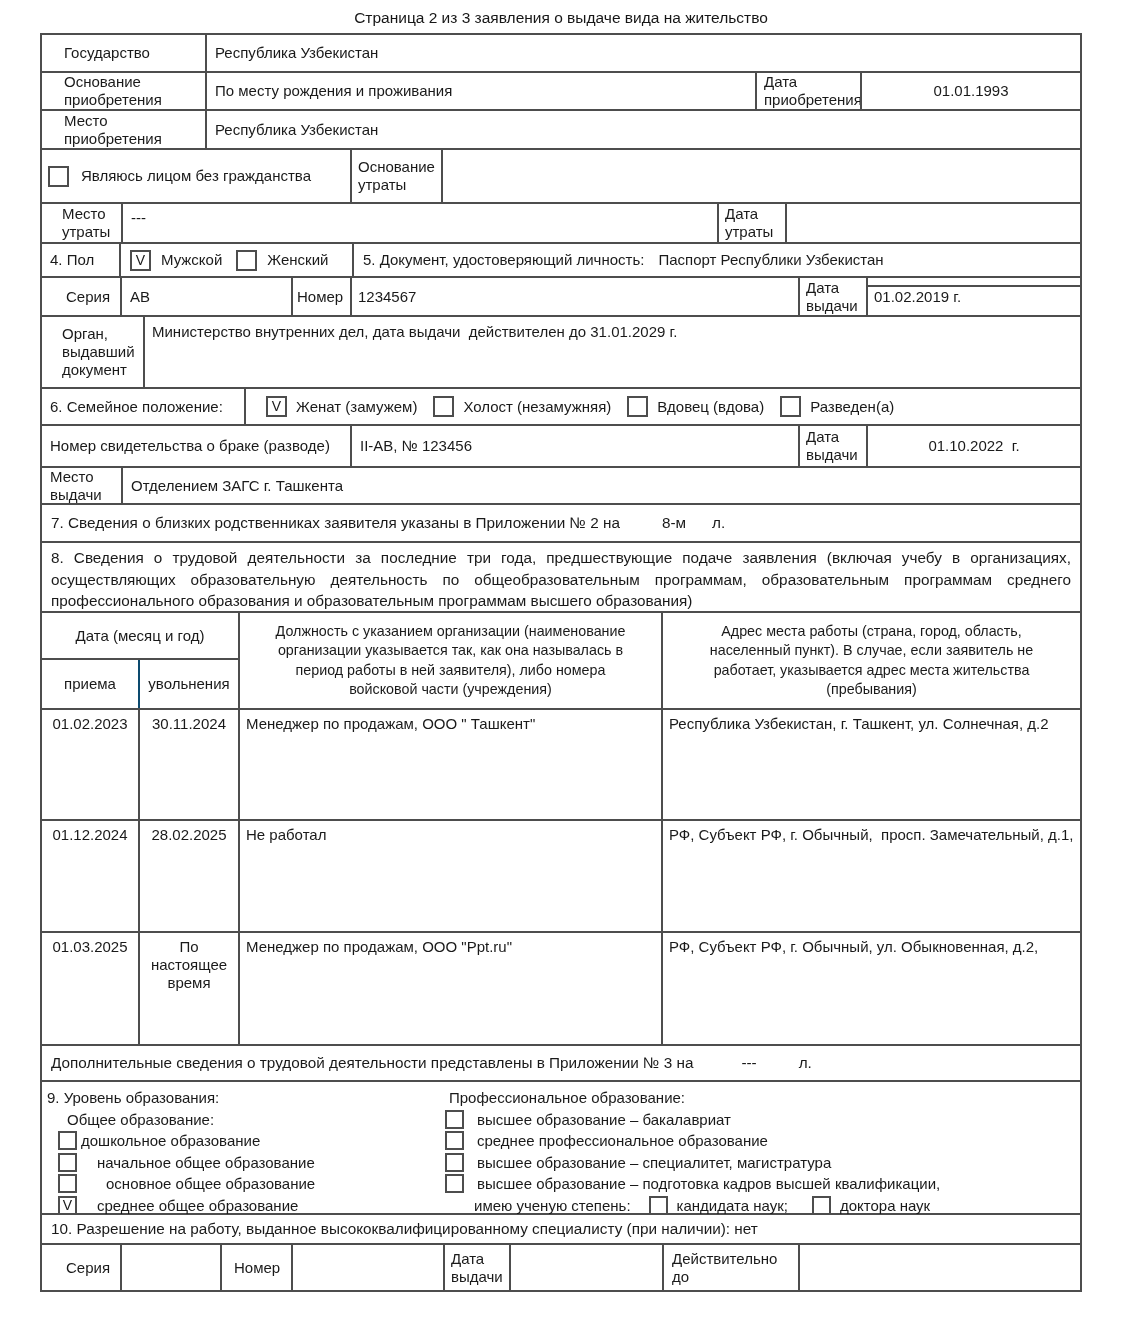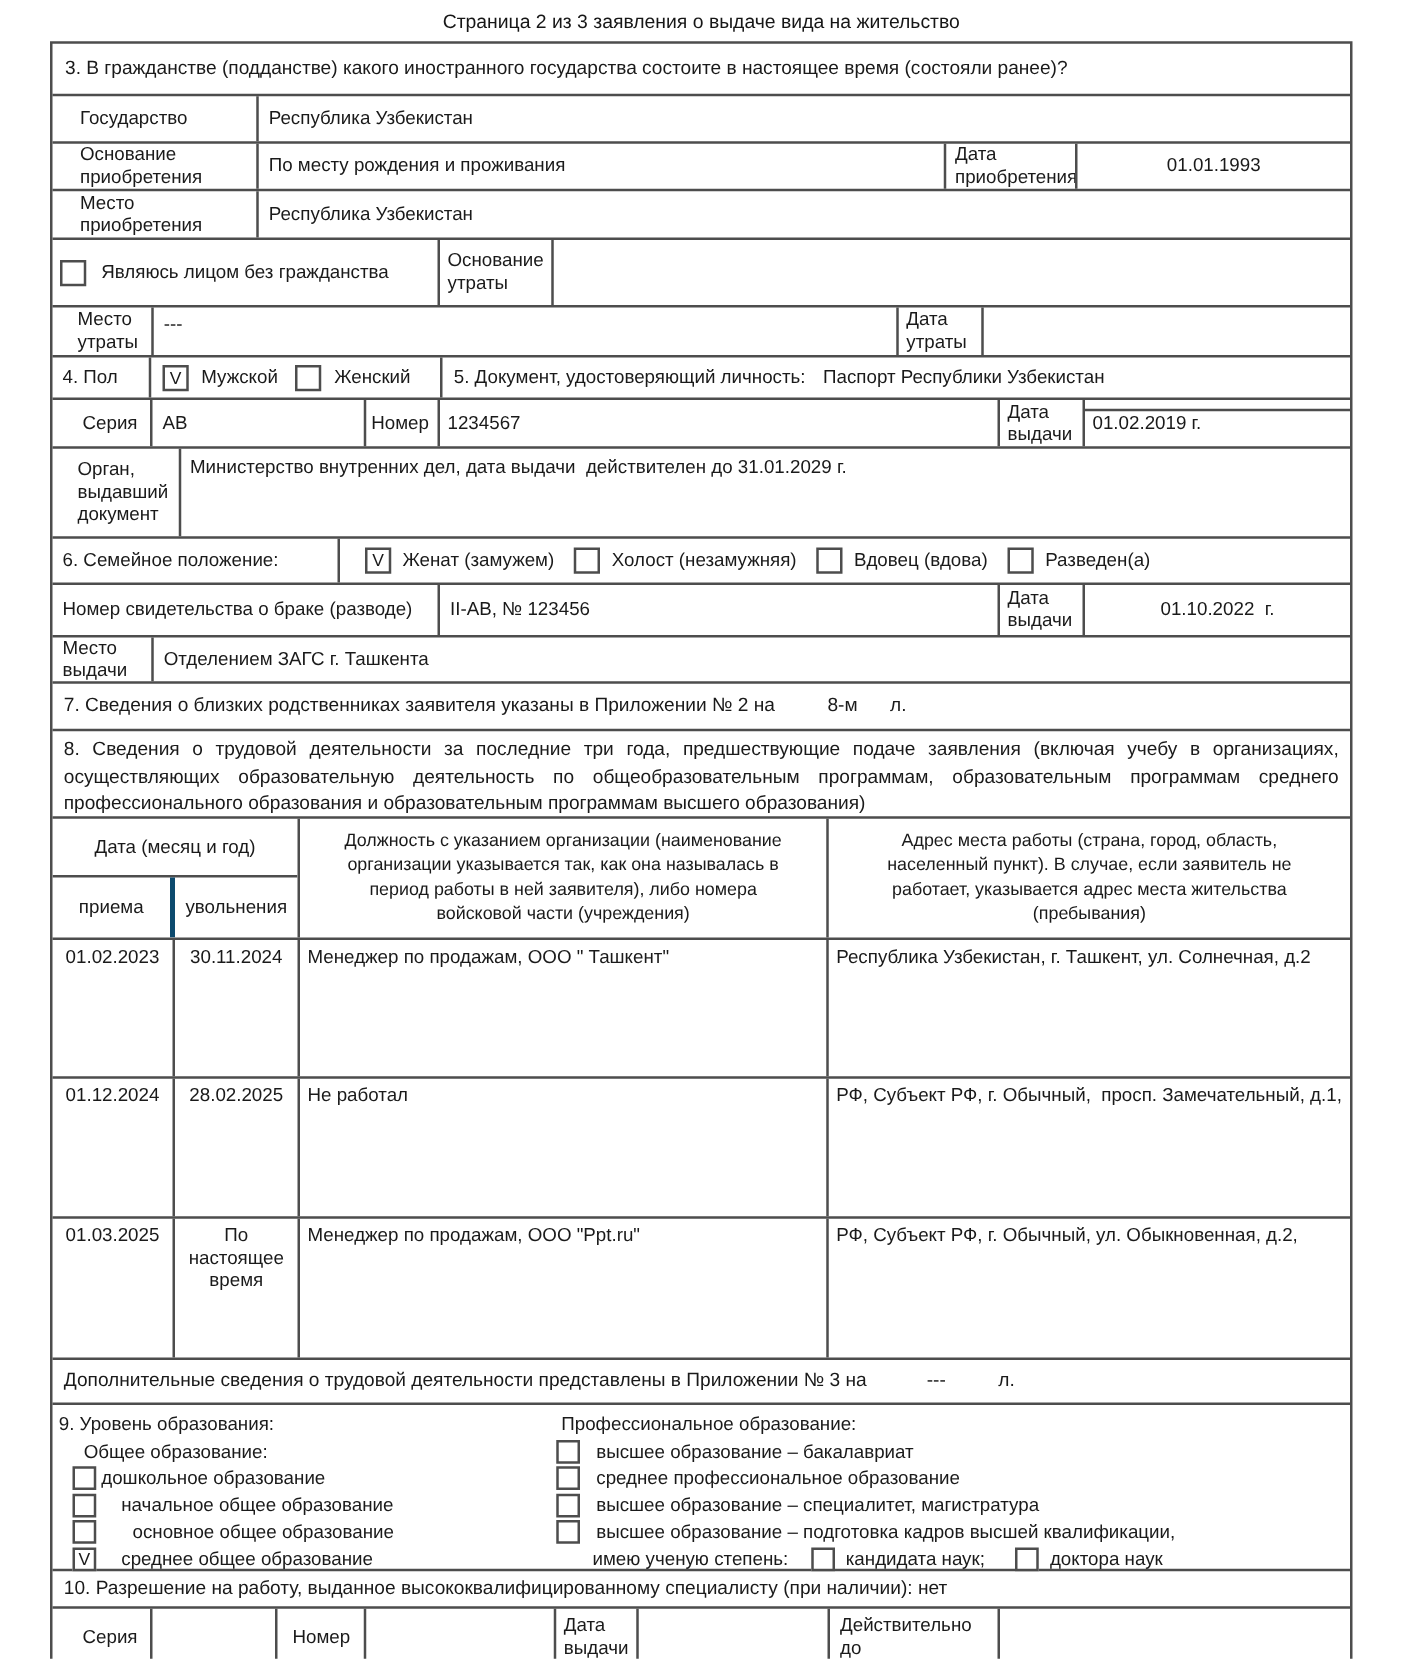--- a/index.html
+++ b/index.html
@@ -41,23 +41,20 @@
   .edu-line { height:21.5px; display:flex; align-items:center; font-size:15px; }
   .justify { text-align:justify; }
 </style>
 </head>
 <body>
 
 <div class="page-title">Страница 2 из 3 заявления о выдаче вида на жительство</div>
 
 <div class="form">
 
-  <div class="row" style="height:42px">
-    <div class="cell end sec-title" style="padding-left:10px">3. В гражданстве (подданстве) какого иностранного государства состоите в настоящее время (состояли ранее)?</div>
-  </div>
 
   <div class="row" style="height:38px">
     <div class="cell" style="width:165px;padding-left:22px">Государство</div>
     <div class="cell end pre" style="padding-left:8px">Республика Узбекистан</div>
   </div>
 
   <div class="row" style="height:38px">
     <div class="cell" style="width:165px;padding-left:22px">Основание приобретения</div>
     <div class="cell pre" style="width:550px;padding-left:8px">По месту рождения и проживания</div>
     <div class="cell" style="width:105px;padding-left:7px">Дата приобретения</div>
@@ -119,21 +116,21 @@
 
   <div class="row" style="height:72px">
     <div class="cell" style="width:103px;padding-left:20px">Орган, выдавший документ</div>
     <div class="cell end" style="padding:0;flex-direction:row;align-items:stretch">
       <div style="height:19px;border-bottom:2px solid #4d4d4d;box-sizing:border-box"></div>
       <div class="pre" style="padding:6px 6px 0 7px;font-size:15px">Министерство внутренних дел, дата выдачи  действителен до 31.01.2029 г.</div>
     </div>
   </div>
 
   <div class="row" style="height:37px">
-    <div class="cell" style="width:230px;padding-left:8px">6. Семейное положение:</div>
+    <div class="cell" style="width:204px;padding-left:8px">6. Семейное положение:</div>
     <div class="cell end" style="padding-left:20px">
       <span class="cb">
           <span>V</span>
         </span>
       <span style="margin-left:9px">Женат (замужем)</span>
       <span class="cb" style="margin-left:16px">
           <span></span>
         </span>
       <span style="margin-left:9px">Холост (незамужняя)</span>
       <span class="cb" style="margin-left:16px">
@@ -168,21 +165,21 @@
   </div>
 
   <div class="row" style="height:70px">
     <div class="cell end top justify sec-title" style="padding:4px 9px 0 9px;line-height:1.42">8. Сведения о трудовой деятельности за последние три года, предшествующие подаче заявления (включая учебу в организациях, осуществляющих образовательную деятельность по общеобразовательным программам, образовательным программам среднего профессионального образования и образовательным программам высшего образования)</div>
   </div>
 
   <div class="row" style="height:97px">
     <div class="cell" style="width:198px;padding:0;flex-direction:column;align-items:stretch">
       <div style="height:47px;border-bottom:2px solid #4d4d4d;box-sizing:border-box;display:flex;align-items:center;justify-content:center;font-size:15px">Дата (месяц и год)</div>
       <div style="flex:1;display:flex">
-        <div style="width:98px;border-right:4px solid #0c4a6e;box-sizing:border-box;display:flex;align-items:center;justify-content:center;font-size:15px">приема</div>
+        <div style="width:98px;border-right:2px solid #0c4a6e;box-sizing:border-box;display:flex;align-items:center;justify-content:center;font-size:15px">приема</div>
         <div style="flex:1;display:flex;align-items:center;justify-content:center;font-size:15px">увольнения</div>
       </div>
     </div>
     <div class="cell ctr hdr" style="width:423px;padding:2px 20px">Должность с указанием организации (наименование организации указывается так, как она называлась в период работы в ней заявителя), либо номера войсковой части (учреждения)</div>
     <div class="cell end ctr hdr" style="padding:2px 20px">Адрес места работы (страна, город, область, населенный пункт). В случае, если заявитель не работает, указывается адрес места жительства (пребывания)</div>
   </div>
 
   <div class="row" style="height:111px">
     <div class="cell top ctr" style="width:98px">01.02.2023</div>
     <div class="cell top ctr" style="width:100px">30.11.2024</div>

